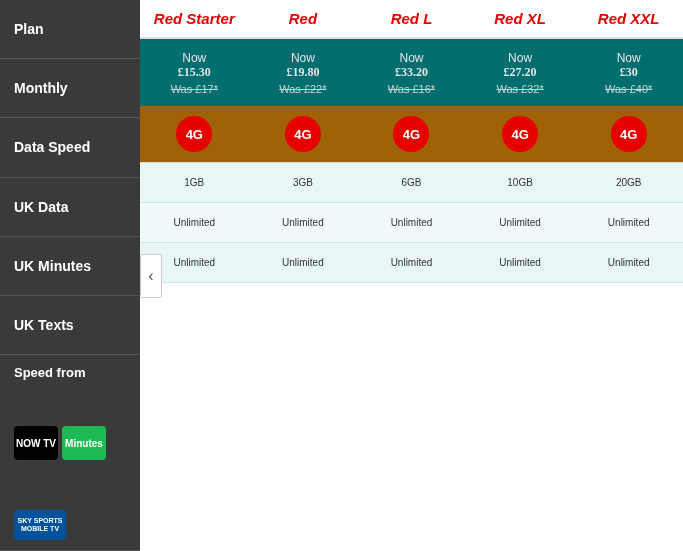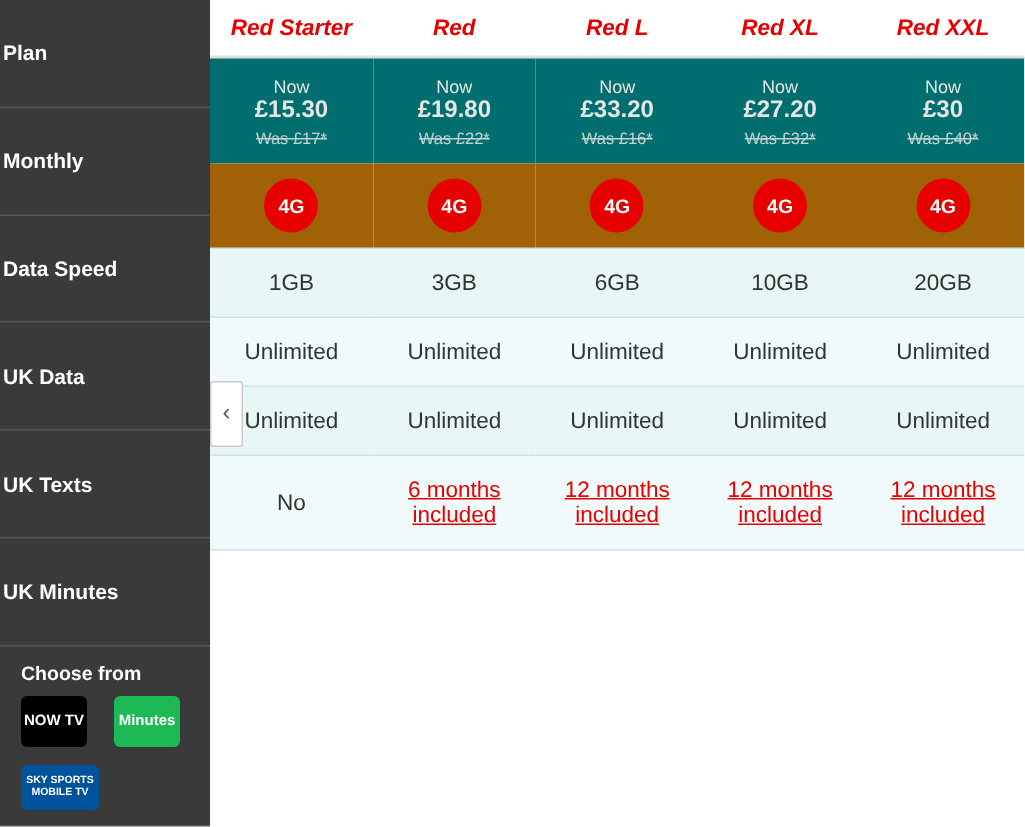--- a/index.html
+++ b/index.html
@@ -14,43 +14,44 @@
       background: #3a3a3a;
       color: #fff;
       display: flex;
       flex-direction: column;
       flex-shrink: 0;
     }
     .sidebar-row {
       flex: 1;
       display: flex;
       align-items: center;
-      padding: 0 2px;
+      padding: 0 14px;
       border-bottom: 1px solid #555;
       font-size: 14px;
       font-weight: bold;
       color: #fff;
     }
     .sidebar-row.choose-section {
       flex-direction: column;
       align-items: flex-start;
       justify-content: center;
       gap: 8px;
       padding: 10px 14px;
       flex: 1.4;
     }
     .choose-label {
       font-size: 13px;
       font-weight: bold;
       color: #fff;
     }
     .logo-row {
       display: flex;
-      gap: 18px;
+      gap: 4px;
       align-items: flex-start;
+      margin-top: 38px;
     }
     .logo-box {
       width: 44px;
       height: 34px;
       border-radius: 4px;
       display: flex;
       align-items: center;
       justify-content: center;
       font-size: 10px;
       font-weight: bold;
@@ -115,21 +116,21 @@
 
     
     .price-row td {
       background: #006e6e;
       color: #e5e5e5;
       text-align: center;
       padding: 10px 4px;
       vertical-align: middle;
     }
     .now-label { font-size: 12px; }
-    .price-main { font-size: 16px; font-weight: bold; display: block; }
+    .price-main { font-size: 12px; font-weight: bold; display: block; font-family: Liberation Serif, serif; }
     .was-price { font-size: 11px; text-decoration: line-through; opacity: 0.85; }
 
     
     .speed-row td {
       background: #a16207;
       text-align: center;
       padding: 10px 4px;
       border-bottom: 1px solid #c8e8e8;
     }
     .badge-4g {
@@ -142,21 +143,21 @@
       font-size: 13px;
       border-radius: 50%;
       width: 36px;
       height: 36px;
     }
 
     
     .data-row td, .minutes-row td, .texts-row td, .extras-row td {
       text-align: center;
       padding: 14px 4px;
-      font-size: 15px;
+      font-size: 10px;
       color: #333;
       border-bottom: 1px solid #c8e8e8;
     }
     .data-row td { background: #e8f6f6; }
     .minutes-row td { background: #f0fafa; }
     .texts-row td { background: #e8f6f6; }
     .extras-row td { background: #f0fafa; }
 
     .link-style {
       color: #e60000;
@@ -176,27 +177,27 @@
     <div class="sidebar-row">
       <span>Monthly</span>
     </div>
     <div class="sidebar-row">
       <span>Data Speed</span>
     </div>
     <div class="sidebar-row">
       <span>UK Data</span>
     </div>
     <div class="sidebar-row">
+      <span>UK Minutes</span>
+    </div>
+    <div class="sidebar-row">
       <span>UK Texts</span>
     </div>
-    <div class="sidebar-row">
-      <span>UK Minutes</span>
-    </div>
     <div class="sidebar-row choose-section">
-      <span class="choose-label">Choose from</span>
+      <span class="choose-label">Speed from</span>
       <div class="logo-row">
         <div class="logo-box logo-nowtv">
           <span>NOW TV</span>
         </div>
         <div class="logo-box logo-spotify">
           <span>Minutes</span>
         </div>
       </div>
       <div class="logo-row">
         <div class="logo-box logo-sky">
@@ -277,23 +278,16 @@
         </tr>
 
         <tr class="texts-row">
           <td>Unlimited</td>
           <td>Unlimited</td>
           <td>Unlimited</td>
           <td>Unlimited</td>
           <td>Unlimited</td>
         </tr>
 
-        <tr class="extras-row">
-          <td>No</td>
-          <td><span class="link-style">6 months included</span></td>
-          <td><span class="link-style">12 months included</span></td>
-          <td><span class="link-style">12 months included</span></td>
-          <td><span class="link-style">12 months included</span></td>
-        </tr>
       </tbody>
     </table>
   </div>
 </div>
 
 </body></html>

